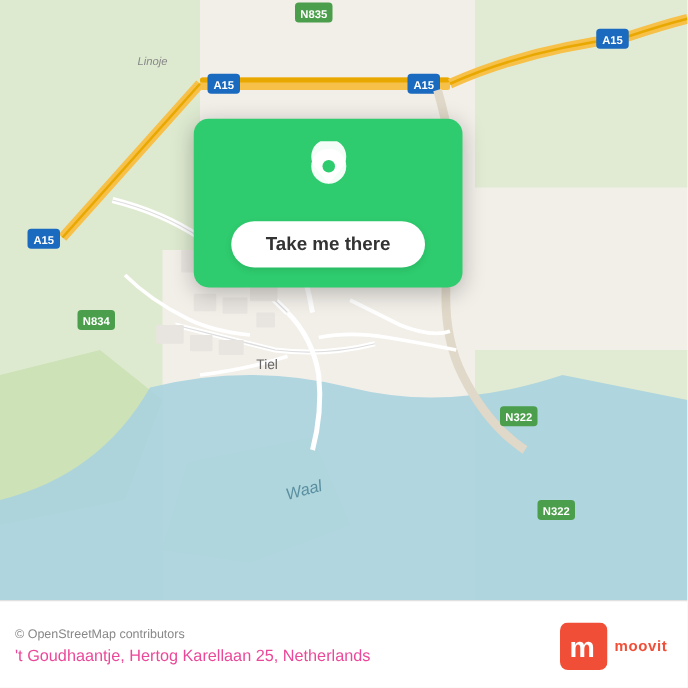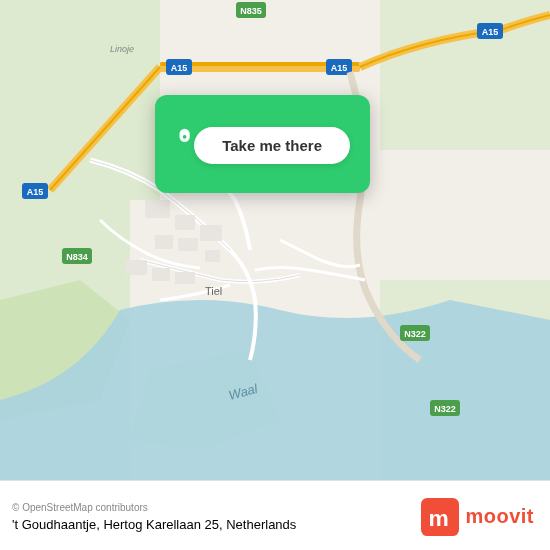--- a/index.html
+++ b/index.html
@@ -30,21 +30,21 @@
     
     #location-card {
       position: absolute;
       top: 95px;
       left: 155px;
       width: 215px;
       background: #2ecc6e;
       border-radius: 12px;
       padding: 18px 20px 16px 20px;
       display: flex;
-      flex-direction: row;
+      flex-direction: column;
       align-items: center;
       box-shadow: 0 4px 18px rgba(0,0,0,0.25);
       z-index: 10;
     }
 
     #pin-icon {
       width: 52px;
       height: 52px;
       margin-bottom: 12px;
     }
@@ -83,21 +83,21 @@
     }
 
     #copyright-text {
       font-size: 10px;
       color: #888;
       margin-bottom: 4px;
     }
 
     #address-text {
       font-size: 13px;
-      color: #000000;
+      color: #ec4899;
       font-weight: 500;
     }
 
     #moovit-logo {
       display: flex;
       align-items: center;
       gap: 6px;
     }
 
     #moovit-logo-mark {
@@ -202,15 +202,15 @@
     <span id="copyright-text">© OpenStreetMap contributors</span>
     <span id="address-text">'t Goudhaantje, Hertog Karellaan 25, Netherlands</span>
   </div>
   <div id="moovit-logo">
     <svg id="moovit-logo-mark" viewBox="0 0 60 60" xmlns="http://www.w3.org/2000/svg">
 
       <rect width="60" height="60" rx="10" fill="#f04e37"></rect>
 
       <text x="12" y="44" font-size="36" fill="white" font-weight="bold" font-family="Arial">m</text>
     </svg>
-    <span style="font-size:20px; font-weight:700; color:#f04e37; letter-spacing:0.5px;">moovit</span>
+    <span style="font-size:12px; font-weight:700; color:#f04e37; letter-spacing:0.5px;">moovit</span>
   </div>
 </div>
 
 </body></html>

